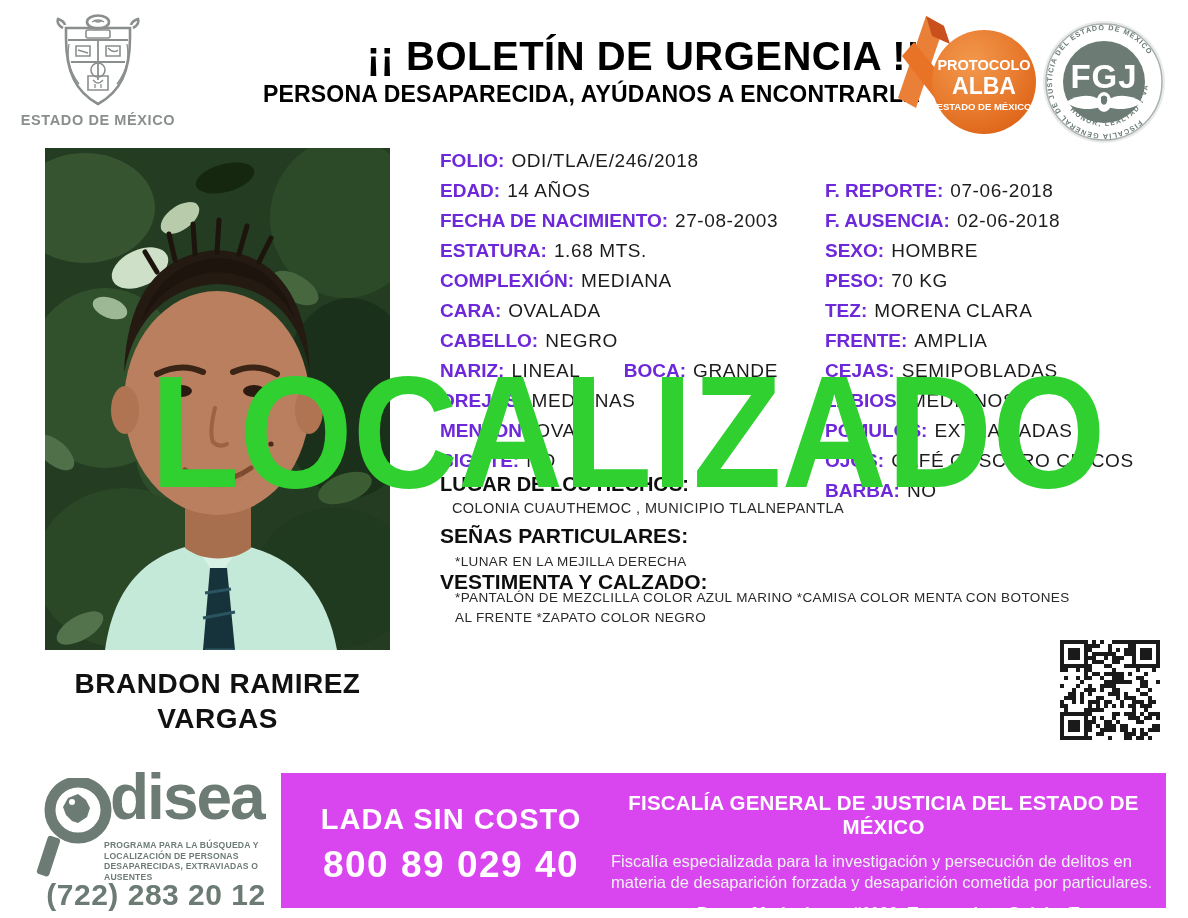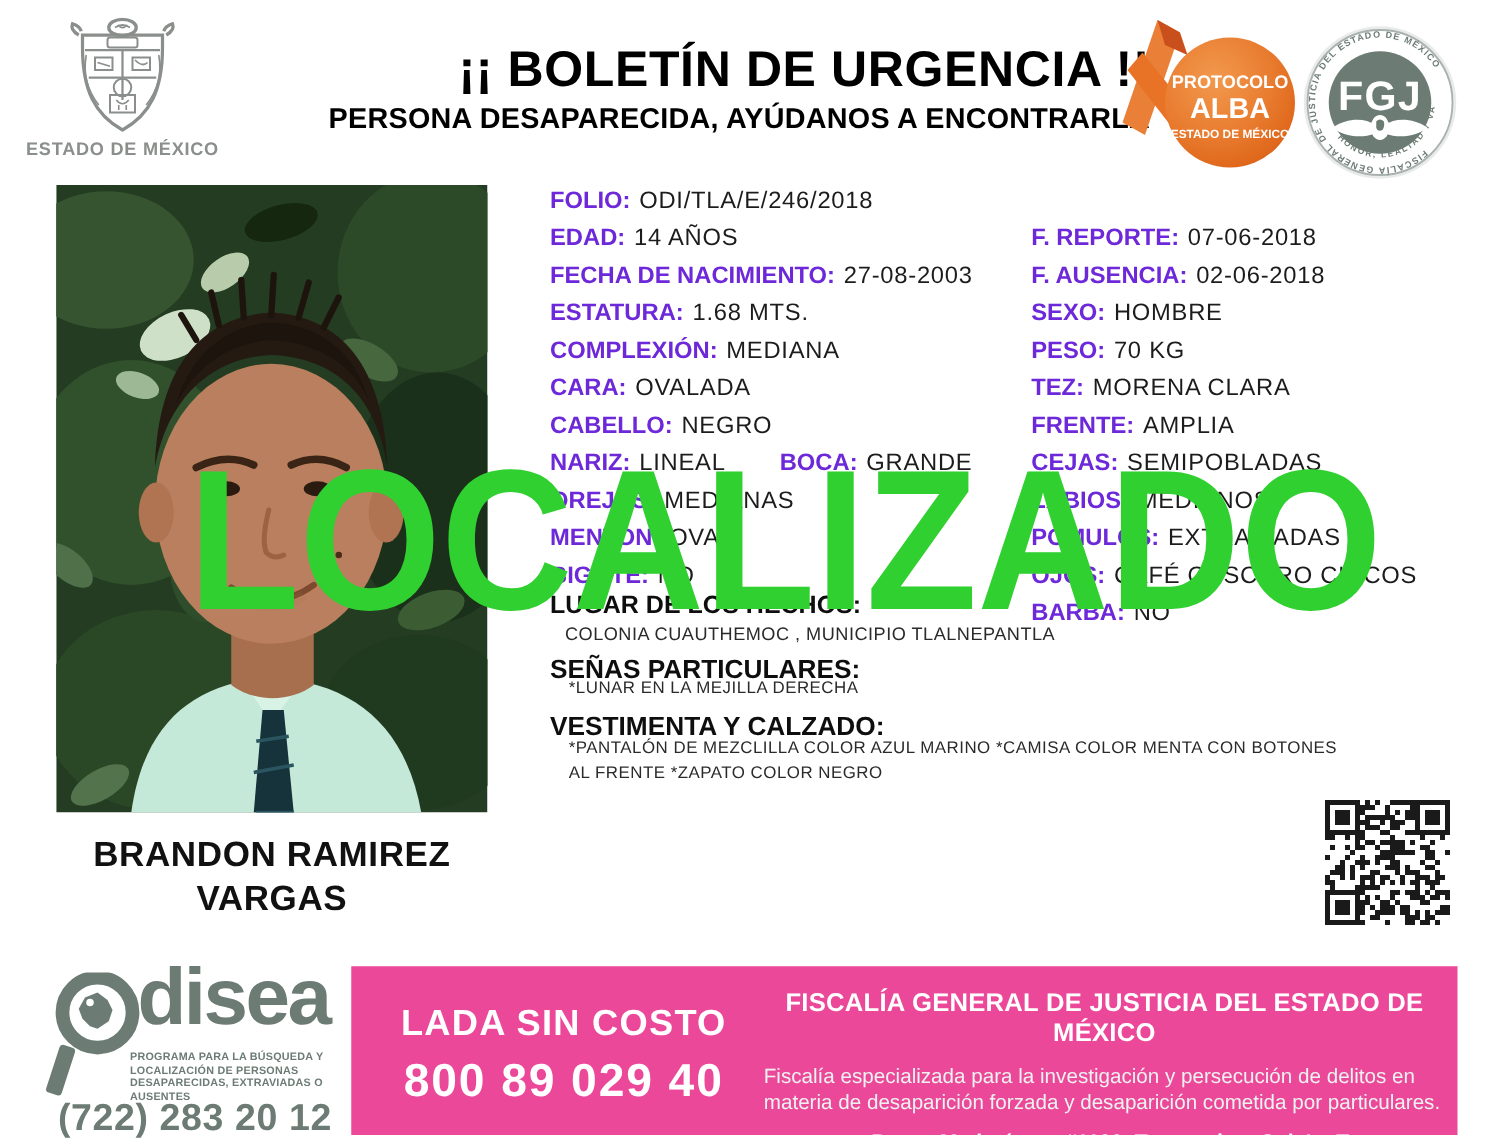--- a/index.html
+++ b/index.html
@@ -33,21 +33,21 @@
   .section-label{position:absolute;font-weight:bold;font-size:20px;color:#0e0e0e;white-space:nowrap;}
   .section-detail{position:absolute;font-size:14.5px;color:#2a2a2a;letter-spacing:.4px;white-space:nowrap;}
 
   
   .watermark{position:absolute;left:0;top:0;width:1188px;height:918px;pointer-events:none;}
 
   
   .qr{position:absolute;left:1058px;top:638px;width:104px;height:104px;background:#fff;}
 
   
-  .footer-band{position:absolute;left:281px;top:773px;width:885px;height:135px;background:#ec4899;}
+  .footer-band{position:absolute;left:281px;top:773px;width:885px;height:135px;background:#d946ef;}
   .lada-block{position:absolute;left:10px;top:0;width:320px;height:135px;text-align:center;color:#fff;}
   .lada-label{font-size:29px;font-weight:bold;letter-spacing:1px;margin-top:30px;}
   .lada-number{font-size:37px;font-weight:bold;letter-spacing:1.5px;margin-top:8px;}
   .fgj-block{position:absolute;left:330px;top:0;width:545px;height:135px;color:#fff;}
   .fgj-title{font-size:20.5px;font-weight:bold;text-align:center;margin-top:18px;letter-spacing:.2px;}
   .fgj-desc{font-size:16.5px;margin-top:12px;line-height:21px;color:#eef1f0;}
   .fgj-address{font-size:17px;font-weight:bold;text-align:right;margin-top:10px;line-height:22px;padding-right:8px;}
 
   .odisea{position:absolute;left:26px;top:778px;width:255px;height:130px;color:#6c7b74;}
   .odisea-top{position:relative;height:82px;}
@@ -212,21 +212,21 @@
     <div class="row"><span class="lbl">LABIOS:</span><span class="val">MEDIANOS</span></div>
     <div class="row"><span class="lbl">POMULOS:</span><span class="val">EXTRAVIADAS</span></div>
     <div class="row"><span class="lbl">OJOS:</span><span class="val">CAFÉ OBSCURO CHICOS</span></div>
     <div class="row"><span class="lbl">BARBA:</span><span class="val">NO</span></div>
   </div>
 
   <div class="section-label" style="left:440px;top:473px;">LUGAR DE LOS HECHOS:</div>
   <div class="section-detail" style="left:452px;top:500px;">COLONIA CUAUTHEMOC , MUNICIPIO TLALNEPANTLA</div>
 
   <div class="section-label" style="left:440px;top:524px;font-size:21px;">SEÑAS PARTICULARES:</div>
-  <div class="section-detail" style="left:455px;top:542px;font-size:13.5px;">*LUNAR EN LA MEJILLA DERECHA</div>
+  <div class="section-detail" style="left:455px;top:554px;font-size:13.5px;">*LUNAR EN LA MEJILLA DERECHA</div>
 
   <div class="section-label" style="left:440px;top:570px;font-size:21px;">VESTIMENTA Y CALZADO:</div>
   <div class="section-detail" style="left:455px;top:590px;font-size:13.5px;">*PANTALÓN DE MEZCLILLA COLOR AZUL MARINO *CAMISA COLOR MENTA CON BOTONES</div>
   <div class="section-detail" style="left:455px;top:610px;font-size:13.5px;">AL FRENTE *ZAPATO COLOR NEGRO</div>
 
   <div class="qr" id="qr"><svg width="104" height="104" viewBox="0 0 104 104">
         <rect width="104" height="104" fill="#fff"></rect>
         <rect x="2" y="2" width="4" height="4" fill="#1a1a1a"></rect>
         <rect x="6" y="2" width="4" height="4" fill="#1a1a1a"></rect>
         <rect x="10" y="2" width="4" height="4" fill="#1a1a1a"></rect>

